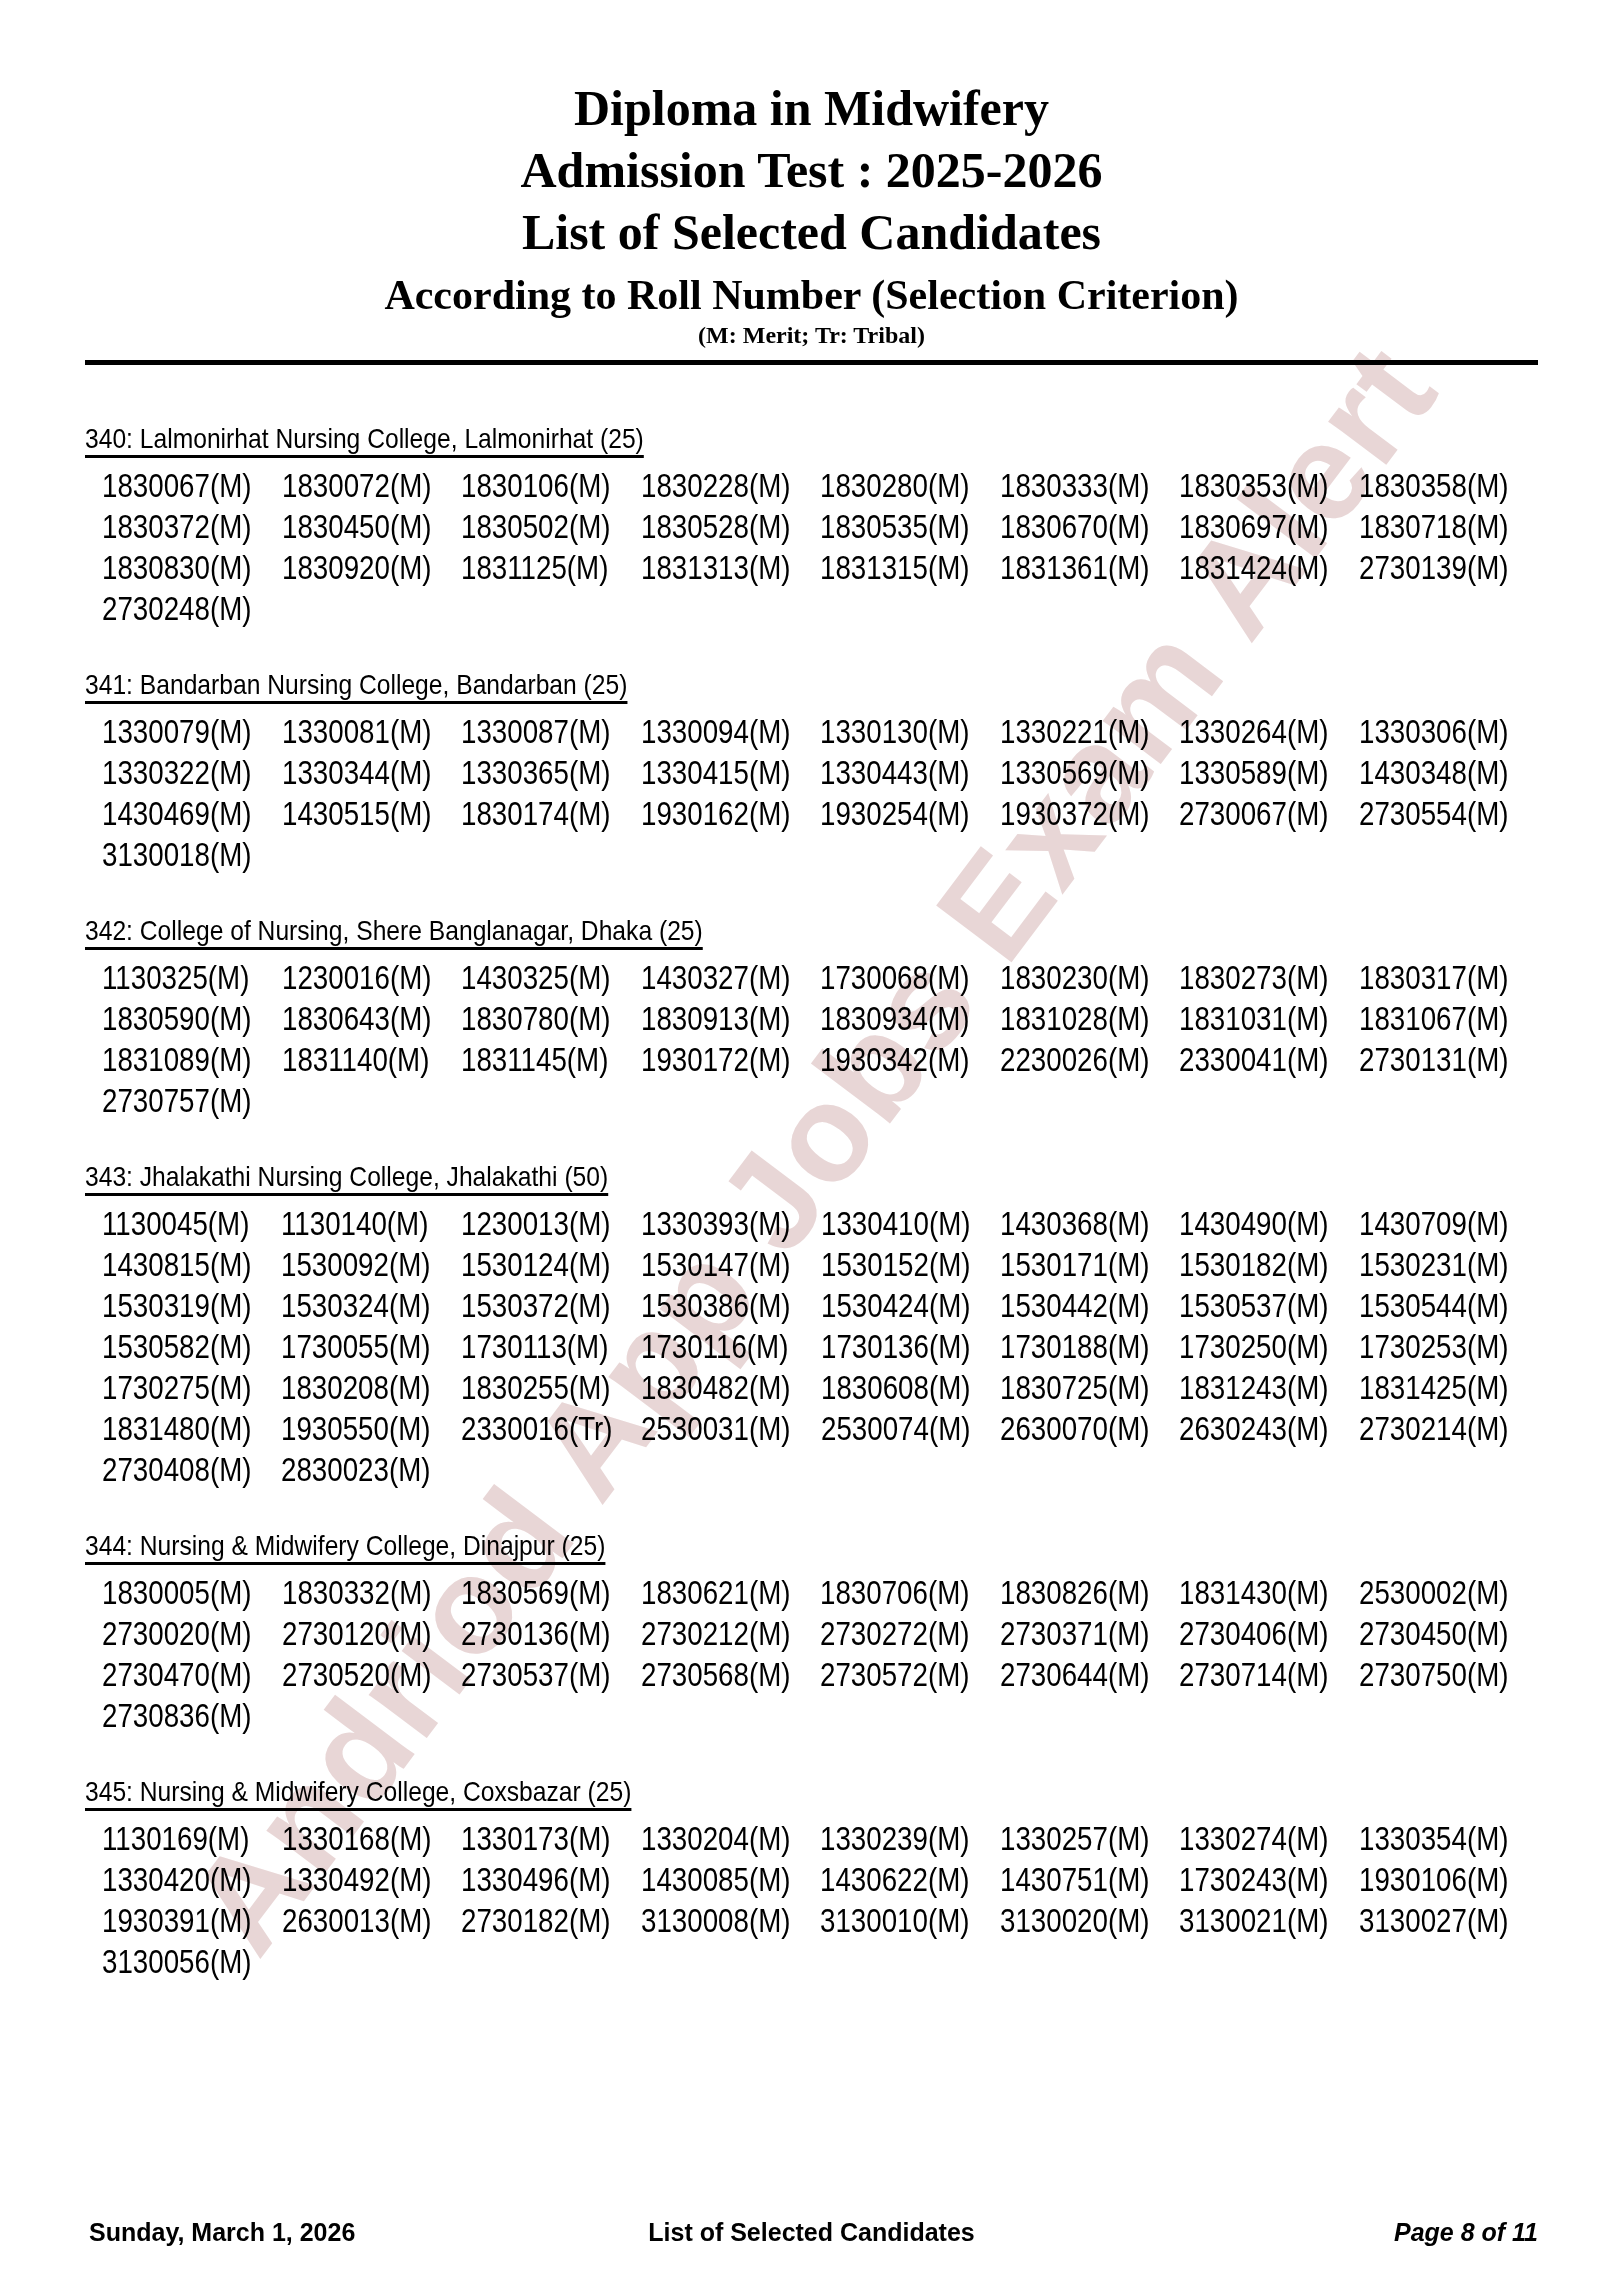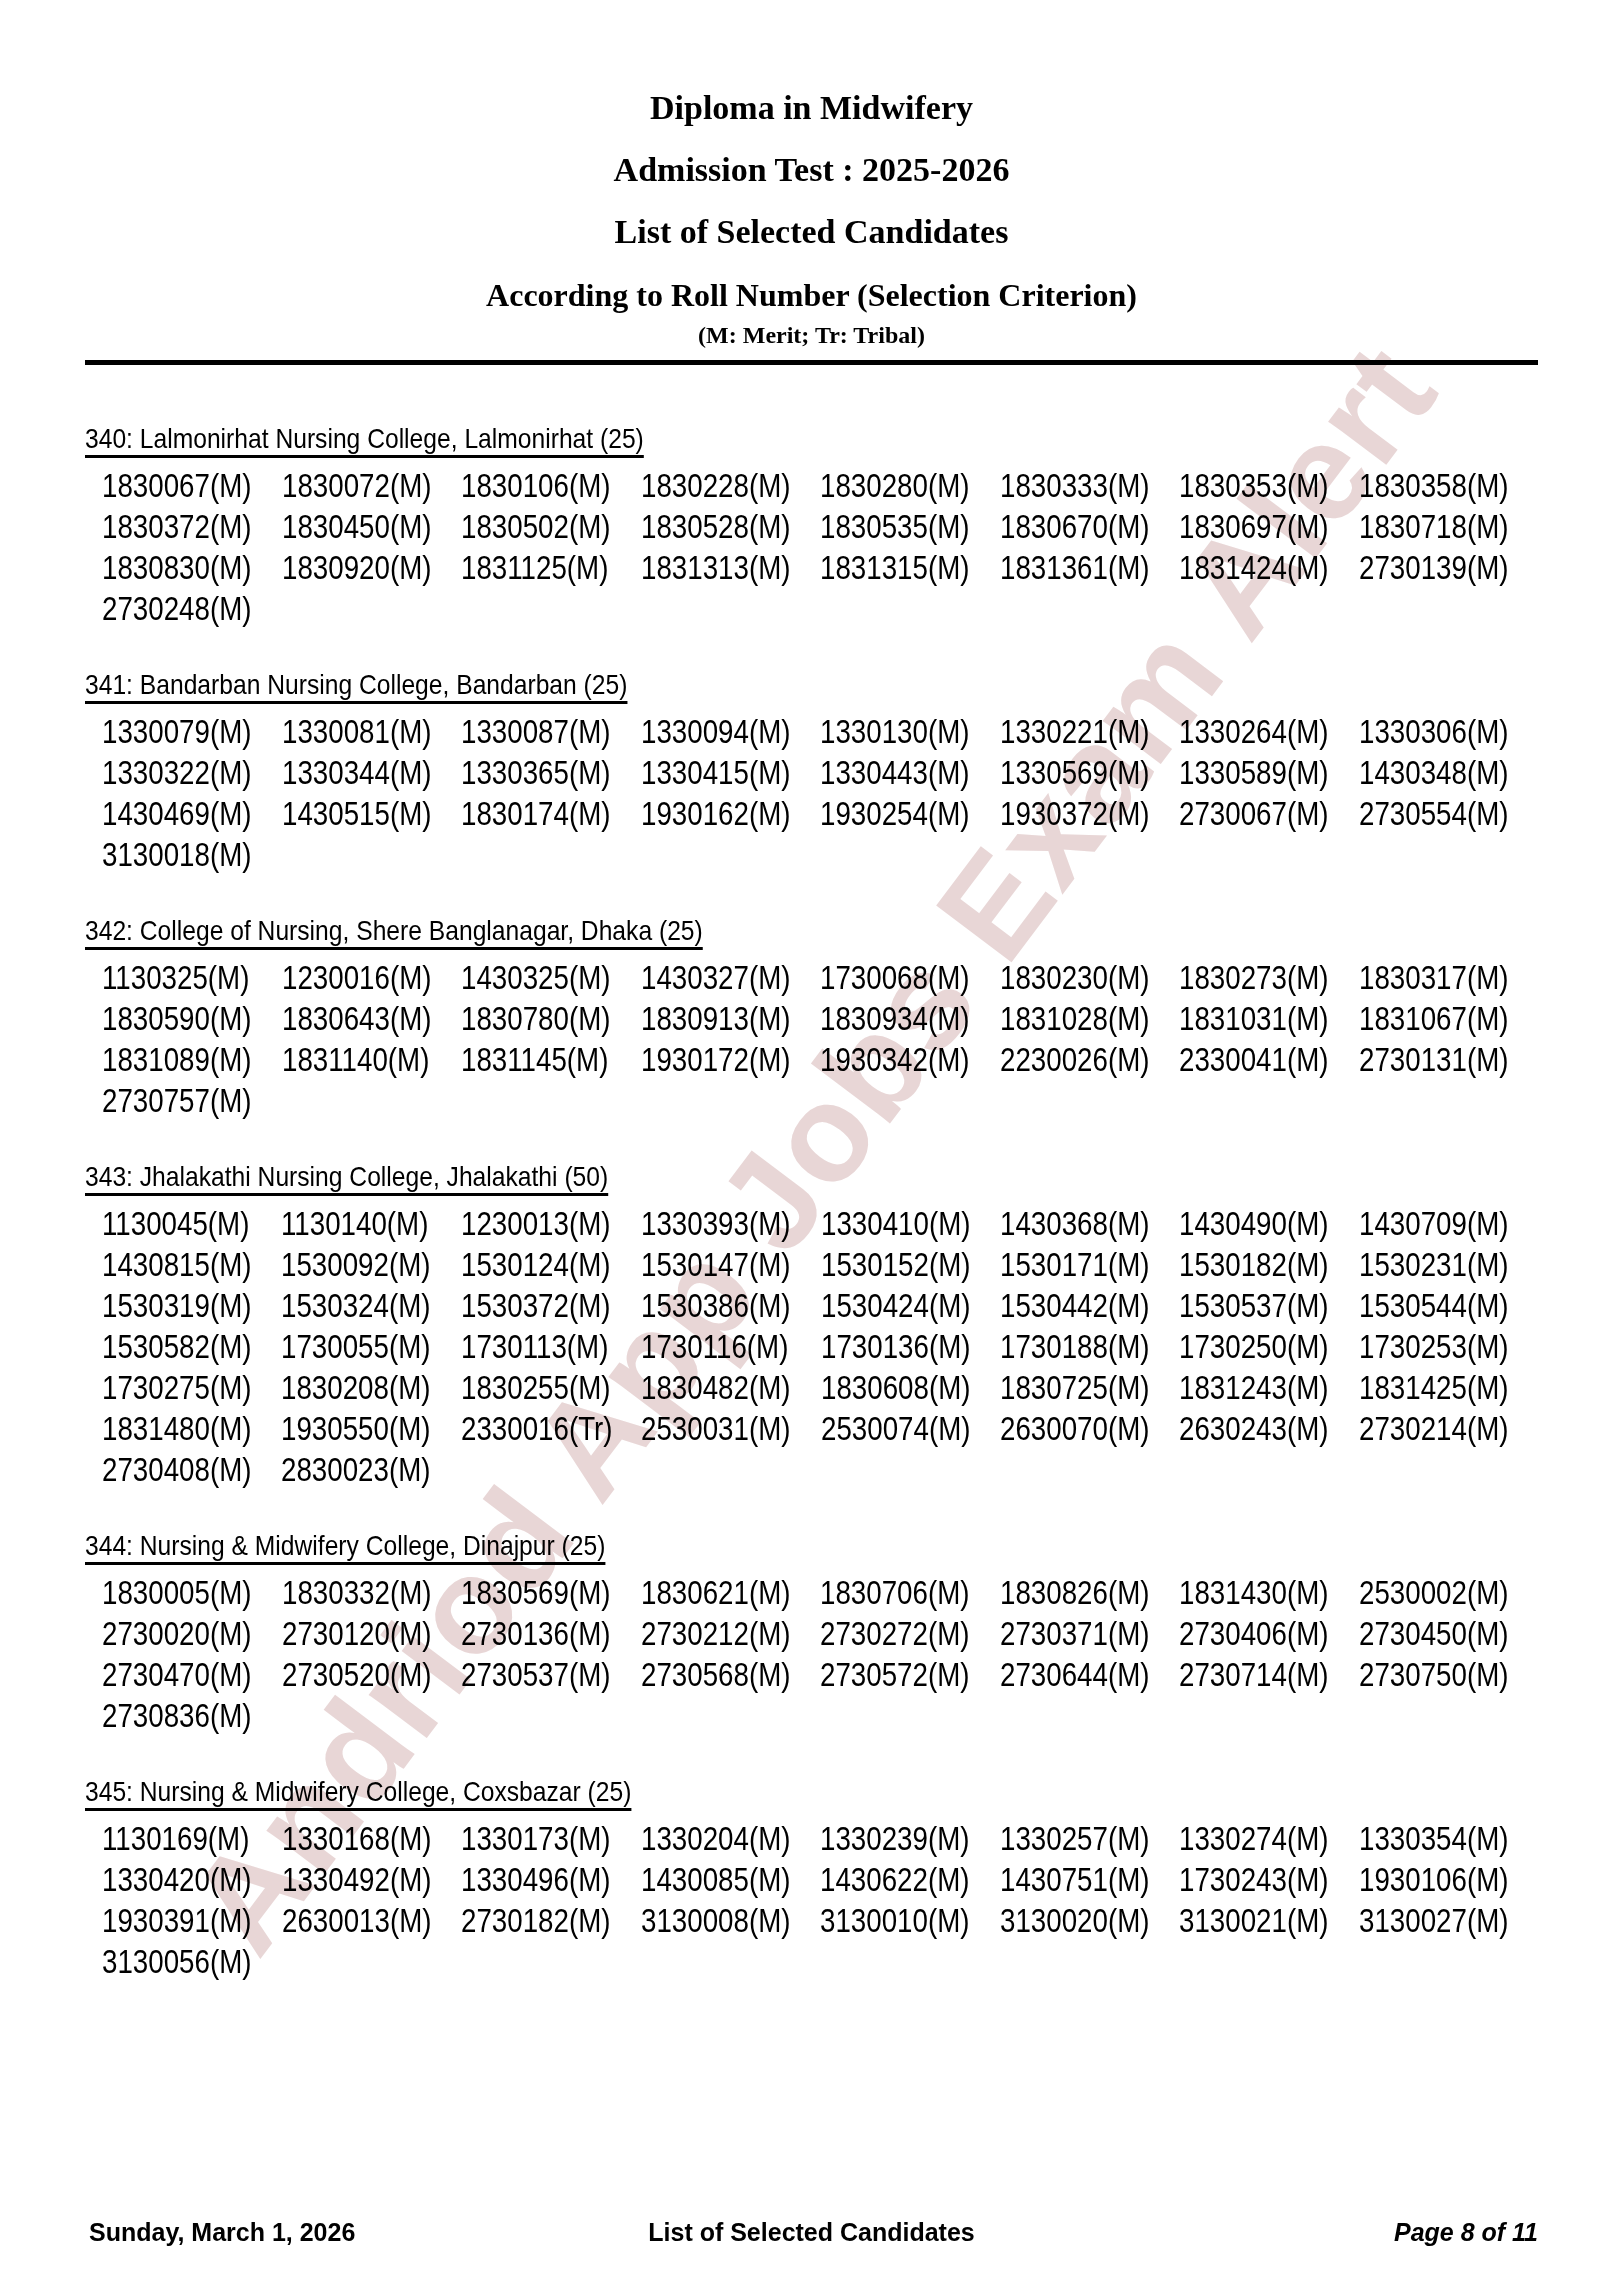--- a/index.html
+++ b/index.html
@@ -13,22 +13,22 @@
     transform:translate(-50%,-50%) rotate(-53deg);
     font-family:"Liberation Sans",sans-serif;font-weight:bold;
     font-size:137px;letter-spacing:1.3px;white-space:nowrap;
     z-index:0;user-select:none;
   }
   .content{position:relative;z-index:1;padding:0 85px;}
   .title-block{
     padding-top:77px;text-align:center;
     font-family:"Liberation Serif",serif;font-weight:bold;
   }
-  .title-line{font-size:34px;line-height:62px;}
-  .subtitle{margin-top:10.5px;font-size:32px;line-height:42px;text-align:center;
+  .title-line{font-size:50px;line-height:62px;}
+  .subtitle{margin-top:10.5px;font-size:42px;line-height:42px;text-align:center;
     font-family:"Liberation Serif",serif;font-weight:bold;}
   .note{font-size:24px;line-height:38px;text-align:center;
     font-family:"Liberation Serif",serif;font-weight:bold;}
   .rule{margin-top:6.5px;border-top:5.2px solid #000;}
   .sections{padding-top:55px;}
   .section + .section{margin-top:37px;}
   .sec-heading{font-size:28px;line-height:38px;}
   .hs{
     display:inline-block;transform:scaleX(0.88);transform-origin:left bottom;
     text-decoration:underline;text-decoration-thickness:2.6px;text-underline-offset:6.5px;

